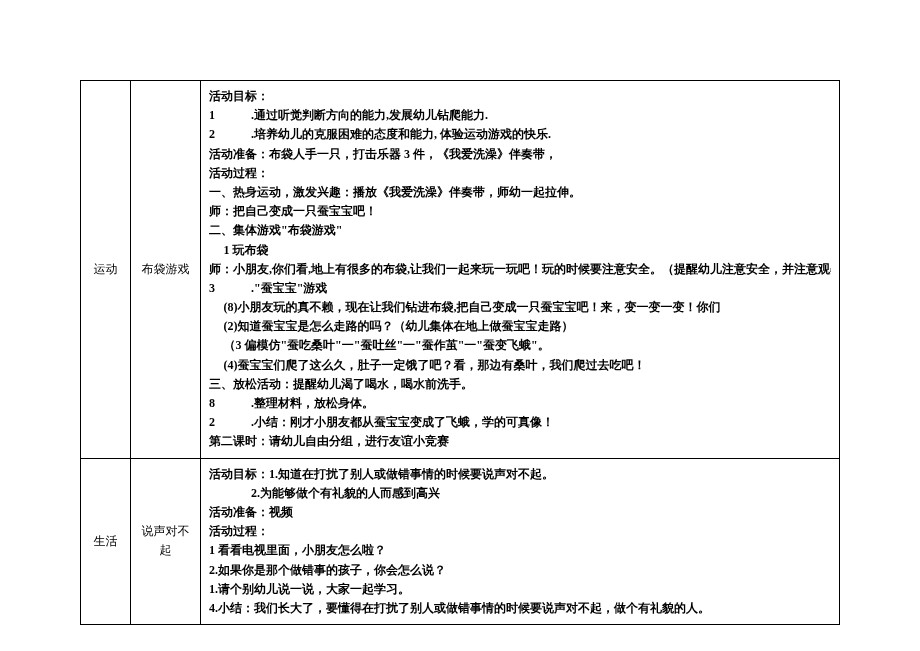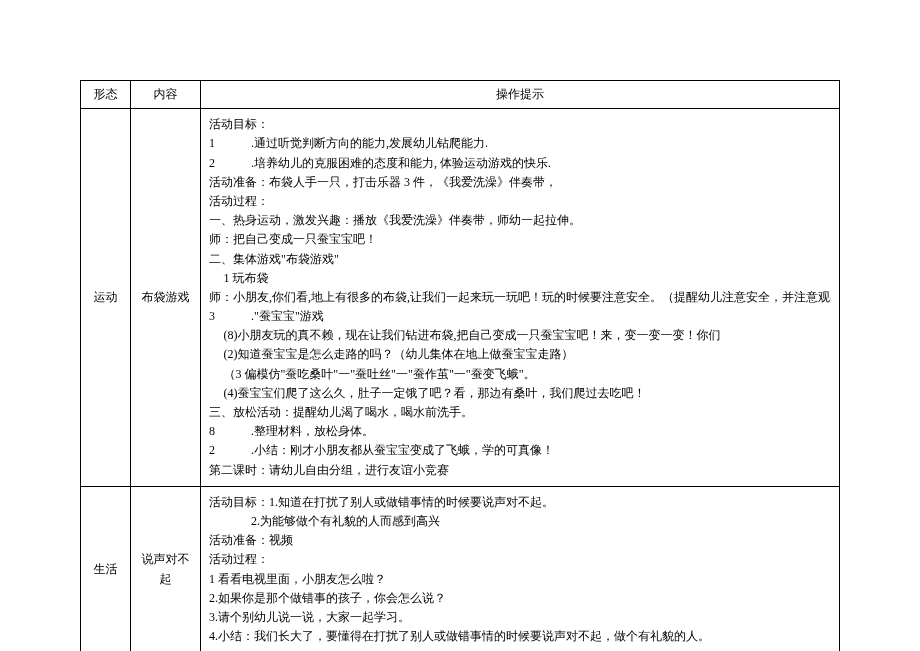--- a/index.html
+++ b/index.html
@@ -24,20 +24,21 @@
       border: 1px solid #000000;
       padding: 4px 6px;
       vertical-align: middle;
       text-align: center;
       line-height: 1.6;
     }
     td.content-cell {
       text-align: left;
       vertical-align: top;
       padding: 6px 8px;
+      font-weight: bold;
     }
     .col-form {
       width: 50px;
     }
     .col-content {
       width: 70px;
     }
     .col-hint {
       width: auto;
     }
@@ -56,25 +57,20 @@
 </head>
 <body>
 
 <table>
   <colgroup>
     <col class="col-form">
     <col class="col-content">
     <col class="col-hint">
   </colgroup>
   <tbody>
-      <tr>
-    <td>形态</td>
-    <td>内容</td>
-    <td>操作提示</td>
-  </tr>
   <tr>
     <td>运动</td>
     <td>布袋游戏</td>
     <td class="content-cell">
           <span class="line ">活动目标：</span>
           <span class="line ">1　　　.通过听觉判断方向的能力,发展幼儿钻爬能力.</span>
           <span class="line ">2　　　.培养幼儿的克服困难的态度和能力, 体验运动游戏的快乐.</span>
           <span class="line ">活动准备：布袋人手一只，打击乐器 3 件，《我爱洗澡》伴奏带，</span>
           <span class="line ">活动过程：</span>
           <span class="line ">一、热身运动，激发兴趣：播放《我爱洗澡》伴奏带，师幼一起拉伸。</span>
@@ -96,19 +92,19 @@
   <tr>
     <td>生活</td>
     <td>说声对不起</td>
     <td class="content-cell">
           <span class="line ">活动目标：1.知道在打扰了别人或做错事情的时候要说声对不起。</span>
           <span class="line indent-half">2.为能够做个有礼貌的人而感到高兴</span>
           <span class="line ">活动准备：视频</span>
           <span class="line ">活动过程：</span>
           <span class="line ">1 看看电视里面，小朋友怎么啦？</span>
           <span class="line ">2.如果你是那个做错事的孩子，你会怎么说？</span>
-          <span class="line ">3.请个别幼儿说一说，大家一起学习。</span>
+          <span class="line ">1.请个别幼儿说一说，大家一起学习。</span>
           <span class="line ">4.小结：我们长大了，要懂得在打扰了别人或做错事情的时候要说声对不起，做个有礼貌的人。</span>
         </td>
   </tr>
 
 </tbody>
   </table>
 
 </body></html>

